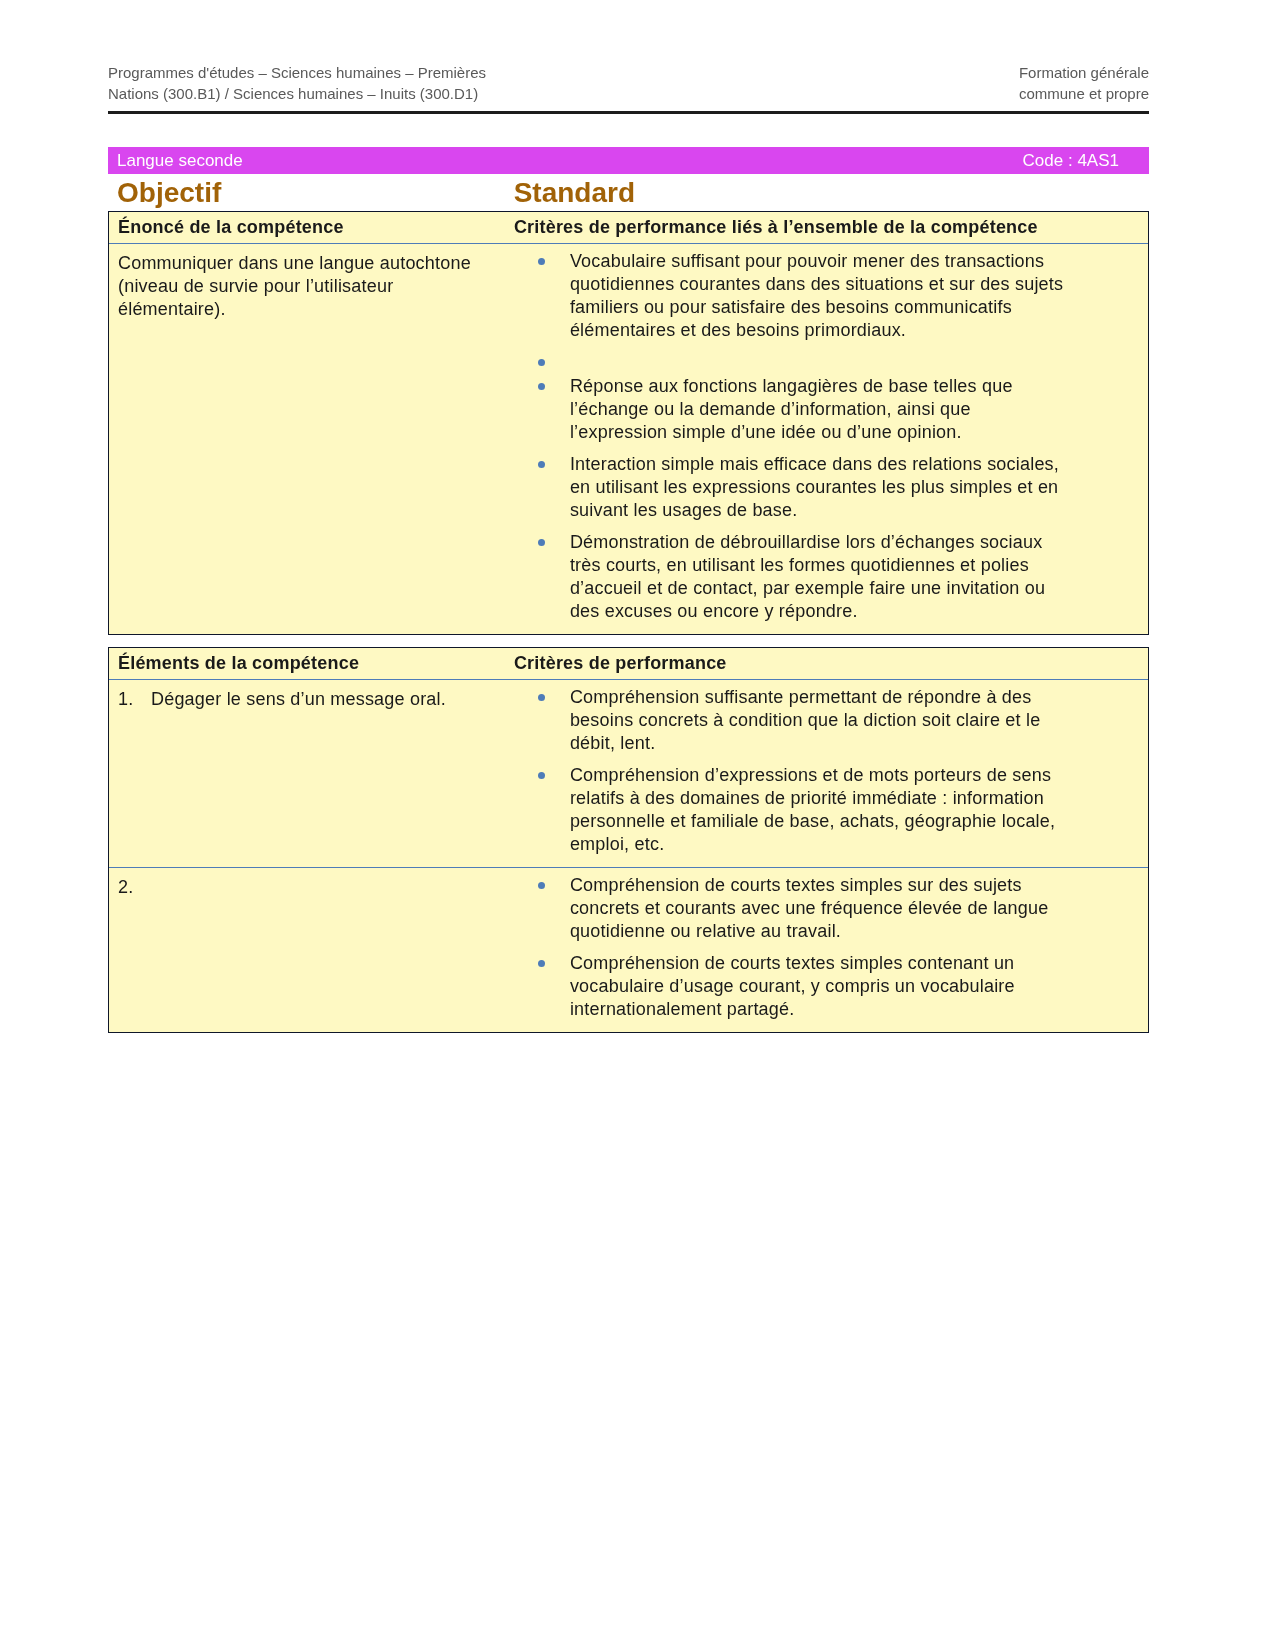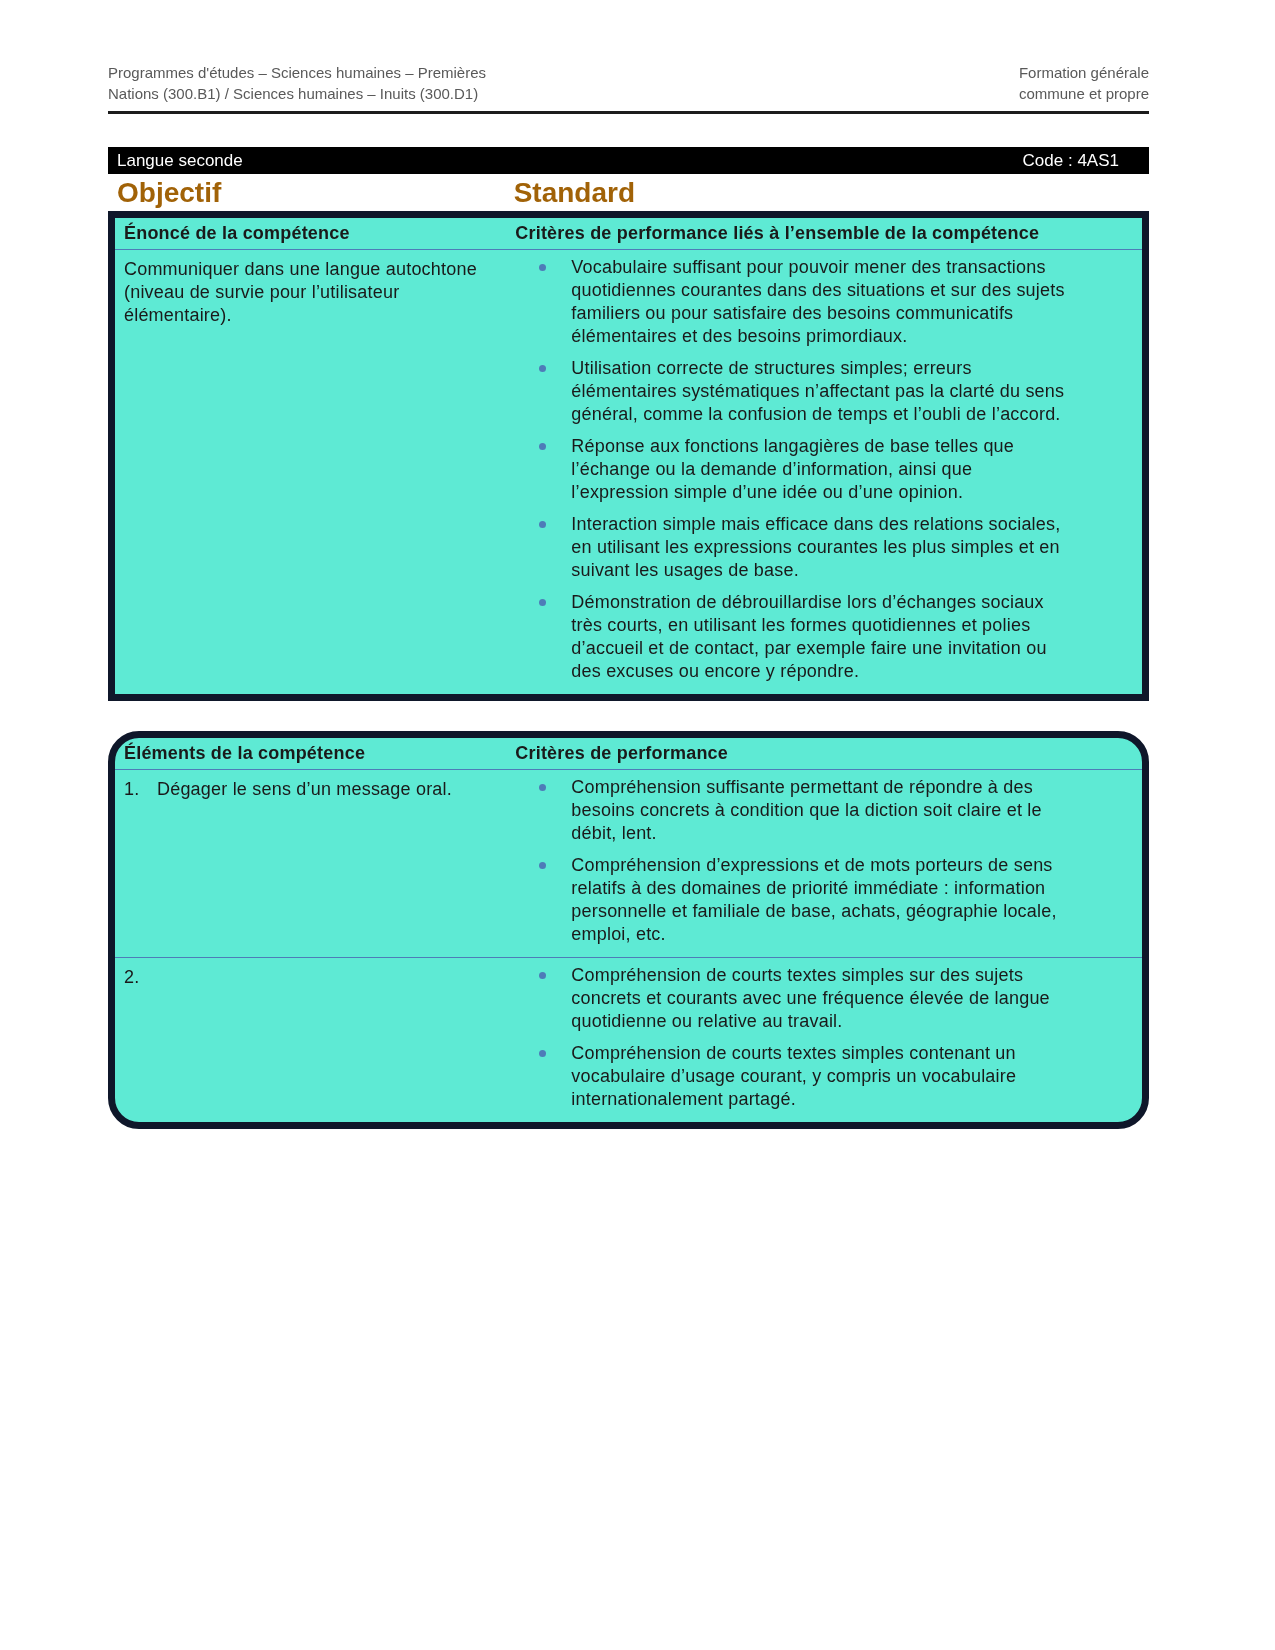--- a/index.html
+++ b/index.html
@@ -15,33 +15,33 @@
   .content{position:absolute;left:108px;right:110px;top:0;}
 
   
   .doc-header{display:flex;justify-content:space-between;margin-top:62px;
     font-size:15px;line-height:21px;color:#595959;}
   .doc-header .left{white-space:pre-line;}
   .doc-header .right{white-space:pre-line;text-align:right;}
   .top-rule{border:0;border-top:3px solid #1c1c1c;margin:7px 0 0 0;}
 
   
-  .title-bar{margin-top:33px;height:27px;background:#000000;color:#ffffff;
+  .title-bar{margin-top:33px;height:27px;background:#d946ef;color:#ffffff;
     display:flex;align-items:center;justify-content:space-between;
     font-size:17px;padding:0 30px 0 9px;}
 
   
   .heading-row{display:flex;margin:4px 0 3px 0;font-size:28px;font-weight:bold;color:#a16207;
     line-height:30px;}
   .heading-row .hcol1{width:38.2%;padding-left:9px;box-sizing:border-box;}
   .heading-row .hcol2{flex:1;padding-left:8px;}
 
   
-  .tbl{border:7px solid #0f172a;background:#5eead4;}
-  .tbl + .tbl{margin-top:30px;border-radius:31px;}
+  .tbl{border:1px solid #0f172a;background:#fef9c3;}
+  .tbl + .tbl{margin-top:12px;}
   .tbl-head{display:flex;border-bottom:1px solid #4e7cb8;}
   .tbl-head .c1{width:38.2%;box-sizing:border-box;padding:5px 8px 5px 9px;
     font-weight:bold;font-size:18px;letter-spacing:.2px;}
   .tbl-head .c2{flex:1;padding:5px 8px 5px 8px;font-weight:bold;font-size:18px;letter-spacing:.2px;}
   .tbl-row{display:flex;}
   .tbl-row + .tbl-row{border-top:1px solid #4e7cb8;}
   .cell1{width:38.2%;box-sizing:border-box;padding:8px 10px 10px 9px;
     font-size:18px;line-height:23px;letter-spacing:.2px;white-space:pre-line;}
   .cell1-num{display:flex;white-space:normal;}
   .cell1-num .num{flex:0 0 33px;}
@@ -94,23 +94,20 @@
         <div class="cell2">
           <div class="bullet first">
             <span class="dot"></span>
             <span class="btext">Vocabulaire suffisant pour pouvoir mener des transactions
 quotidiennes courantes dans des situations et sur des sujets
 familiers ou pour satisfaire des besoins communicatifs
 élémentaires et des besoins primordiaux.</span>
           </div>
           <div class="bullet">
             <span class="dot"></span>
-            <span class="btext">Utilisation correcte de structures simples; erreurs
-élémentaires systématiques n’affectant pas la clarté du sens
-général, comme la confusion de temps et l’oubli de l’accord.</span>
           </div>
           <div class="bullet">
             <span class="dot"></span>
             <span class="btext">Réponse aux fonctions langagières de base telles que
 l’échange ou la demande d’information, ainsi que
 l’expression simple d’une idée ou d’une opinion.</span>
           </div>
           <div class="bullet">
             <span class="dot"></span>
             <span class="btext">Interaction simple mais efficace dans des relations sociales,

